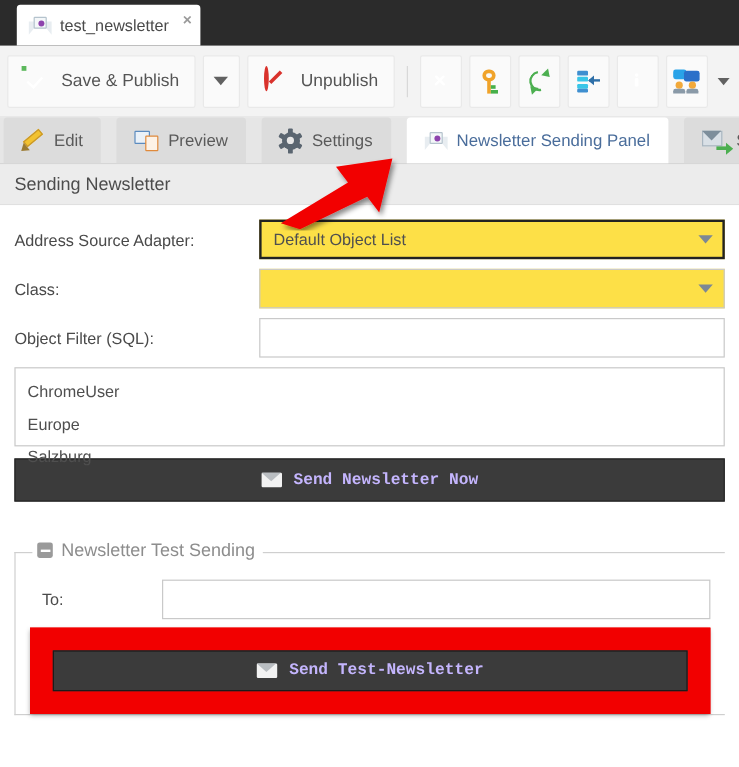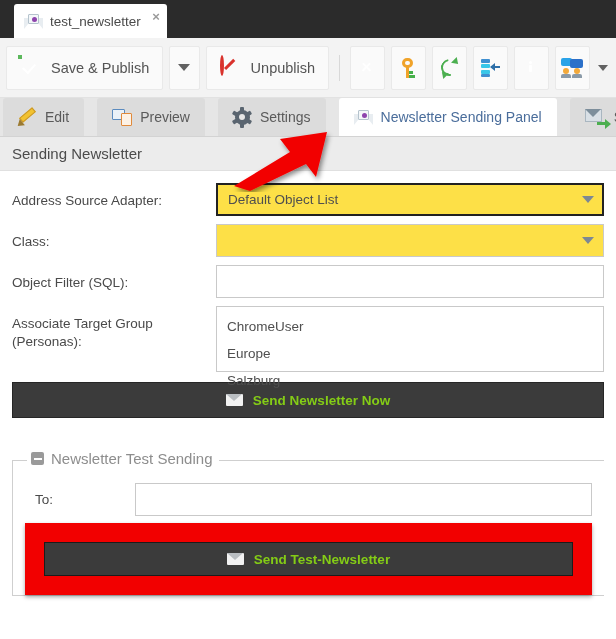--- a/index.html
+++ b/index.html
@@ -346,21 +346,21 @@
     margin: 10px 12px 0 12px;
     height: 36px;
     background: #3b3b3b;
     border: 1px solid #262626;
     display: flex;
     align-items: center;
     justify-content: center;
     gap: 10px;
     cursor: pointer;
   }
-  .bigbtn .t { font-size: 13.5px; color: #84cc16; font-weight: bold; }
+  .bigbtn .t { font-size: 13.5px; color: #c4b5fd; font-weight: bold; font-family: Liberation Mono, monospace; }
   .env-white { width: 17px; height: 12px; position: relative; flex:0 0 auto; }
   .env-white .bx { position:absolute; inset:0; background:#f2f2f2; border-radius:1px; }
   .env-white .v { position:absolute; left:0; top:0; width:0; height:0;
     border-left:8.5px solid transparent; border-right:8.5px solid transparent; border-top:7px solid #b9bdc1; }
 
   
   .fsgap { height: 42px; }
   .fieldset {
     position: relative;
     margin: 0 12px;
@@ -583,24 +583,20 @@
     </div>
 
     <div class="frow">
       <div class="flabel">Object Filter (SQL):</div>
       <div class="fctrl">
         <input class="txt" type="text" value="" style="">
       </div>
     </div>
 
     <div class="frow">
-      <div class="flabel">
-        <div>Associate Target Group</div>
-        <div>(Personas):</div>
-      </div>
       <div class="fctrl">
         <div class="listbox">
           <div class="item">ChromeUser</div>
           <div class="item">Europe</div>
           <div class="item">Salzburg</div>
         </div>
       </div>
     </div>
   </div>
 

